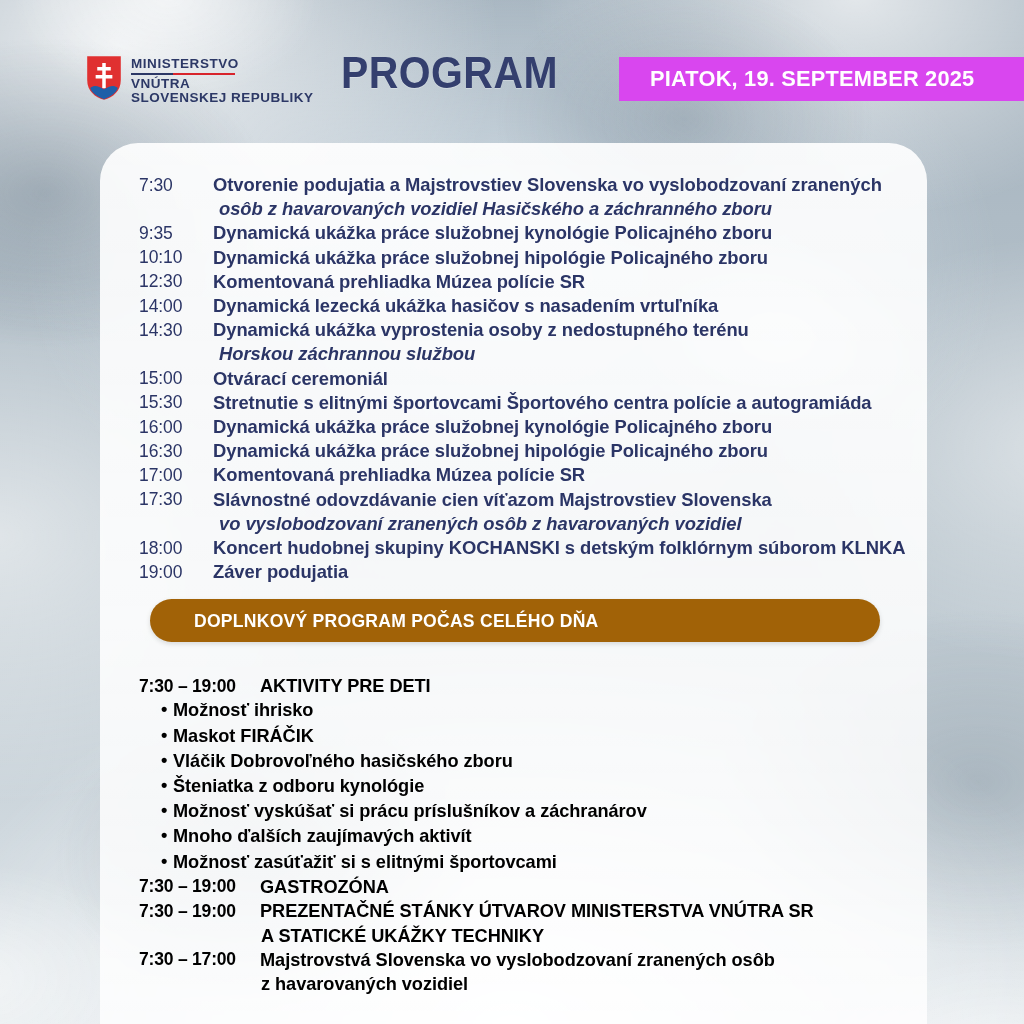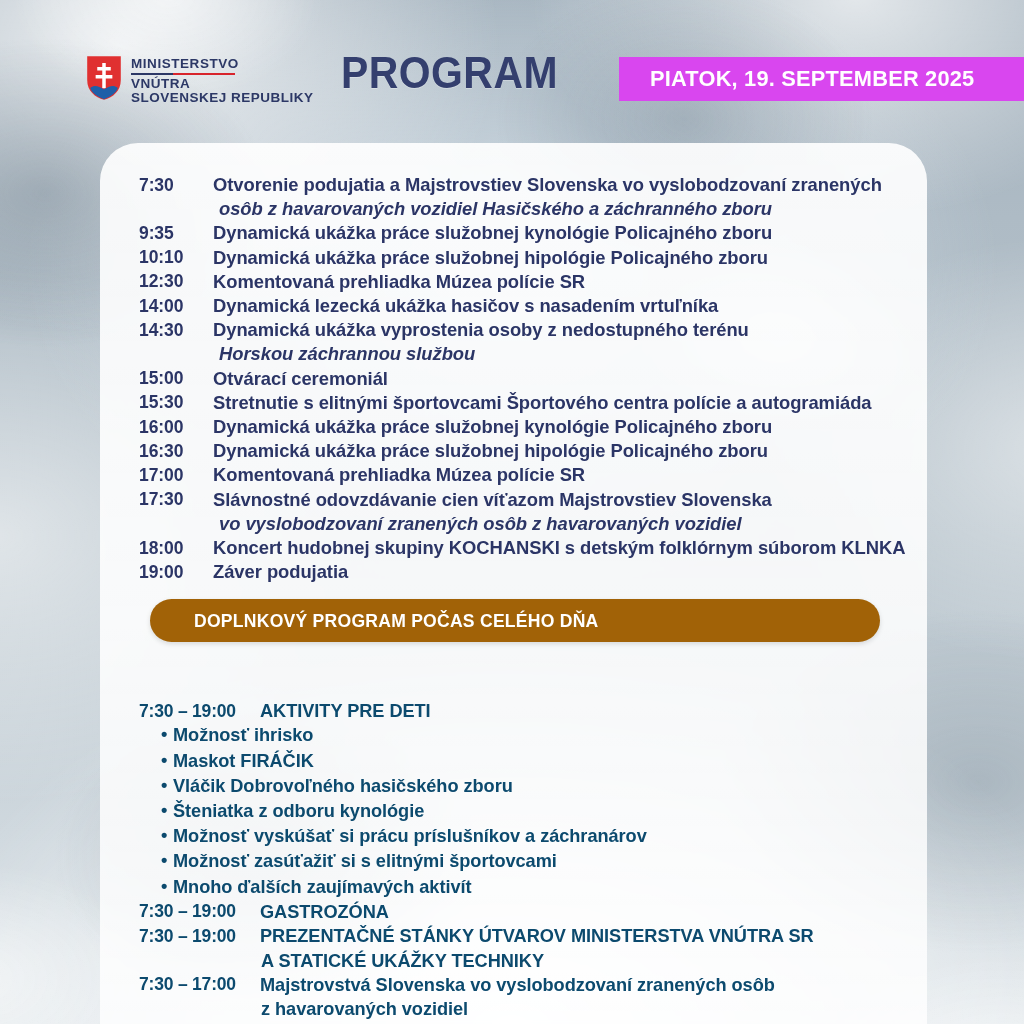--- a/index.html
+++ b/index.html
@@ -65,39 +65,39 @@
     position:absolute;left:100px;top:143px;width:827px;height:881px;z-index:3;
     background:linear-gradient(180deg,rgba(255,255,255,.90) 0%,rgba(255,255,255,.86) 55%,rgba(255,255,255,.80) 100%);
     border-radius:38px 38px 0 0;
     backdrop-filter:blur(2px);
   }
 
   
   .schedule{position:absolute;left:139px;top:173px;width:800px;z-index:6;color:#2b3566;}
   .row{display:flex;align-items:flex-start;line-height:1.315;}
   .row .t{
-    flex:0 0 74px;font-size:17.5px;font-weight:700;letter-spacing:-.1px;
+    flex:0 0 74px;font-size:17.5px;font-weight:400;letter-spacing:-.1px;
     padding-top:.5px;
   }
   .row .d{font-size:18.4px;font-weight:600;letter-spacing:-.05px;}
   .row .d .sub{display:block;padding-left:6px;font-style:italic;}
 
   
   .pill{
     position:absolute;left:150px;top:599px;width:730px;height:43px;z-index:6;
     background:#a16207;border-radius:22px;display:flex;align-items:center;
     box-shadow:0 2px 5px rgba(0,0,0,.13);
   }
   .pill span{
     color:#fff;font-size:18.5px;font-weight:800;letter-spacing:.25px;
     margin-left:44px;transform:scaleX(.95);transform-origin:left center;
   }
 
   
-  .extras{position:absolute;left:139px;top:674px;width:800px;z-index:6;color:#0c4a6e;margin-top:25px;}
+  .extras{position:absolute;left:139px;top:674px;width:800px;z-index:6;color:#000000;}
   .xrow{display:flex;align-items:flex-start;line-height:1.34;}
   .xrow .t{flex:0 0 121px;font-size:17.5px;font-weight:800;letter-spacing:-.2px;padding-top:.5px;}
   .xrow .d{font-size:18.2px;font-weight:600;letter-spacing:-.05px;}
   .xrow .d .sub{display:block;padding-left:1px;}
   .bullets{margin:0;padding:0;list-style:none;}
   .bullets li{
     font-size:18.2px;font-weight:600;line-height:1.385;
     padding-left:34px;position:relative;letter-spacing:-.05px;
   }
   .bullets li:before{content:"•";position:absolute;left:22px;top:-1px;}
@@ -203,22 +203,22 @@
     <div class="xrow">
       <div class="t">7:30 – 19:00</div>
       <div class="d">AKTIVITY PRE DETI</div>
     </div>
     <ul class="bullets">
       <li>Možnosť ihrisko</li>
       <li>Maskot FIRÁČIK</li>
       <li>Vláčik Dobrovoľného hasičského zboru</li>
       <li>Šteniatka z odboru kynológie</li>
       <li>Možnosť vyskúšať si prácu príslušníkov a záchranárov</li>
+      <li>Mnoho ďalších zaujímavých aktivít</li>
       <li>Možnosť zasúťažiť si s elitnými športovcami</li>
-      <li>Mnoho ďalších zaujímavých aktivít</li>
     </ul>
     <div class="xrow">
       <div class="t">7:30 – 19:00</div>
       <div class="d"><span>GASTROZÓNA</span></div>
     </div>
     <div class="xrow">
       <div class="t">7:30 – 19:00</div>
       <div class="d"><span>PREZENTAČNÉ STÁNKY ÚTVAROV MINISTERSTVA VNÚTRA SR</span><span class="sub">A STATICKÉ UKÁŽKY TECHNIKY</span></div>
     </div>
     <div class="xrow">

